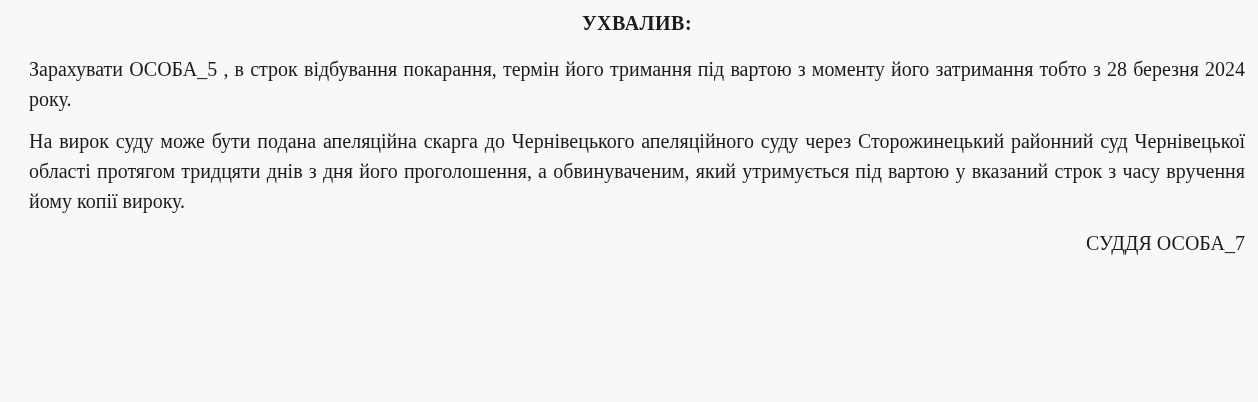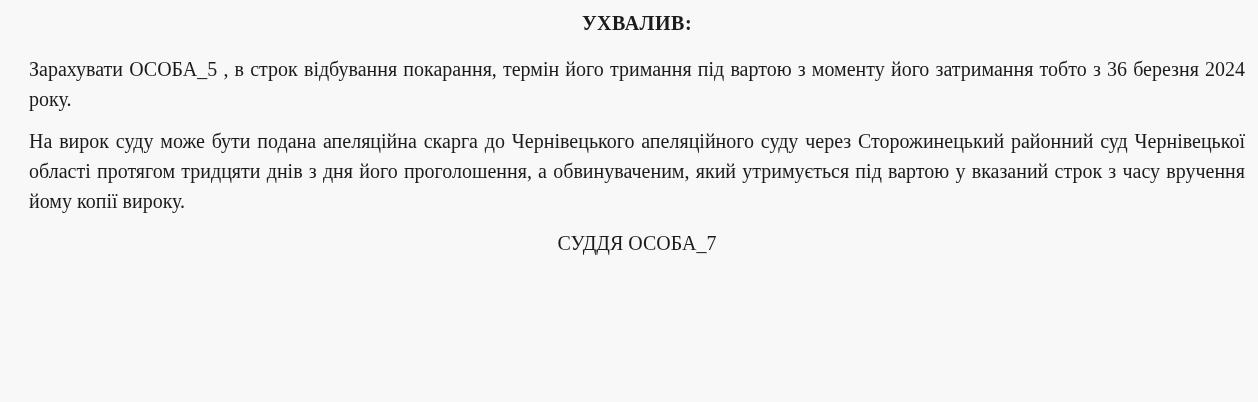--- a/index.html
+++ b/index.html
@@ -36,21 +36,21 @@
     text-align:center;
     margin:0 0 16px 0;
     letter-spacing:0.5px;
   }
   .doc p{
     text-align:justify;
     text-justify:inter-word;
     margin:0 0 12px 0;
   }
   .doc p.signature{
-    text-align:center;
+    text-align:right;
     margin-bottom:0;
   }
   
   .scrollbar{
     position:absolute;
     top:0;right:0;
     width:14px;height:402px;
     background:var(--track-color);
   }
   .scrollbar .thumb{
@@ -71,21 +71,21 @@
 </style>
 </head>
 <body>
 
 <div class="page">
 
   <div class="doc">
     <h1>УХВАЛИВ:</h1>
 
 
-    <p>Зарахувати ОСОБА_5 , в строк відбування покарання, термін його тримання під вартою з моменту його затримання тобто з 36 березня 2024 року.</p>
+    <p>Зарахувати ОСОБА_5 , в строк відбування покарання, термін його тримання під вартою з моменту його затримання тобто з 28 березня 2024 року.</p>
 
 
     <p>На вирок суду може бути подана апеляційна скарга до Чернівецького апеляційного суду через Сторожинецький районний суд Чернівецької області протягом тридцяти днів з дня його проголошення, а обвинуваченим, який утримується під вартою у вказаний строк з часу вручення йому копії вироку.</p>
 
     <p class="signature">СУДДЯ ОСОБА_7</p>
   </div>
 
   <div class="scrollbar">
     <div class="thumb thumb-main"></div>
     <div class="thumb thumb-fragment"></div>

